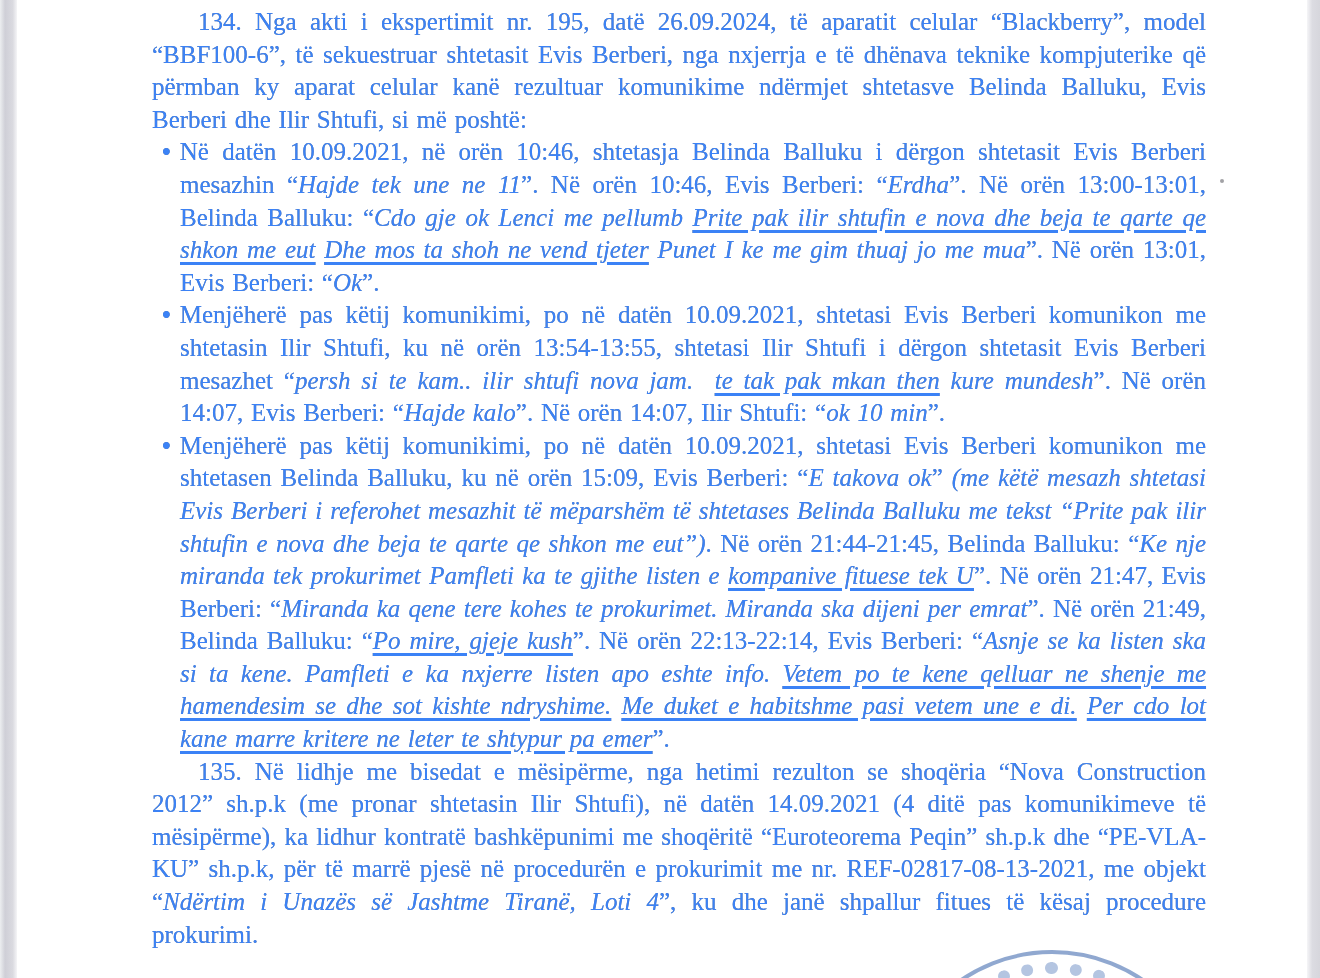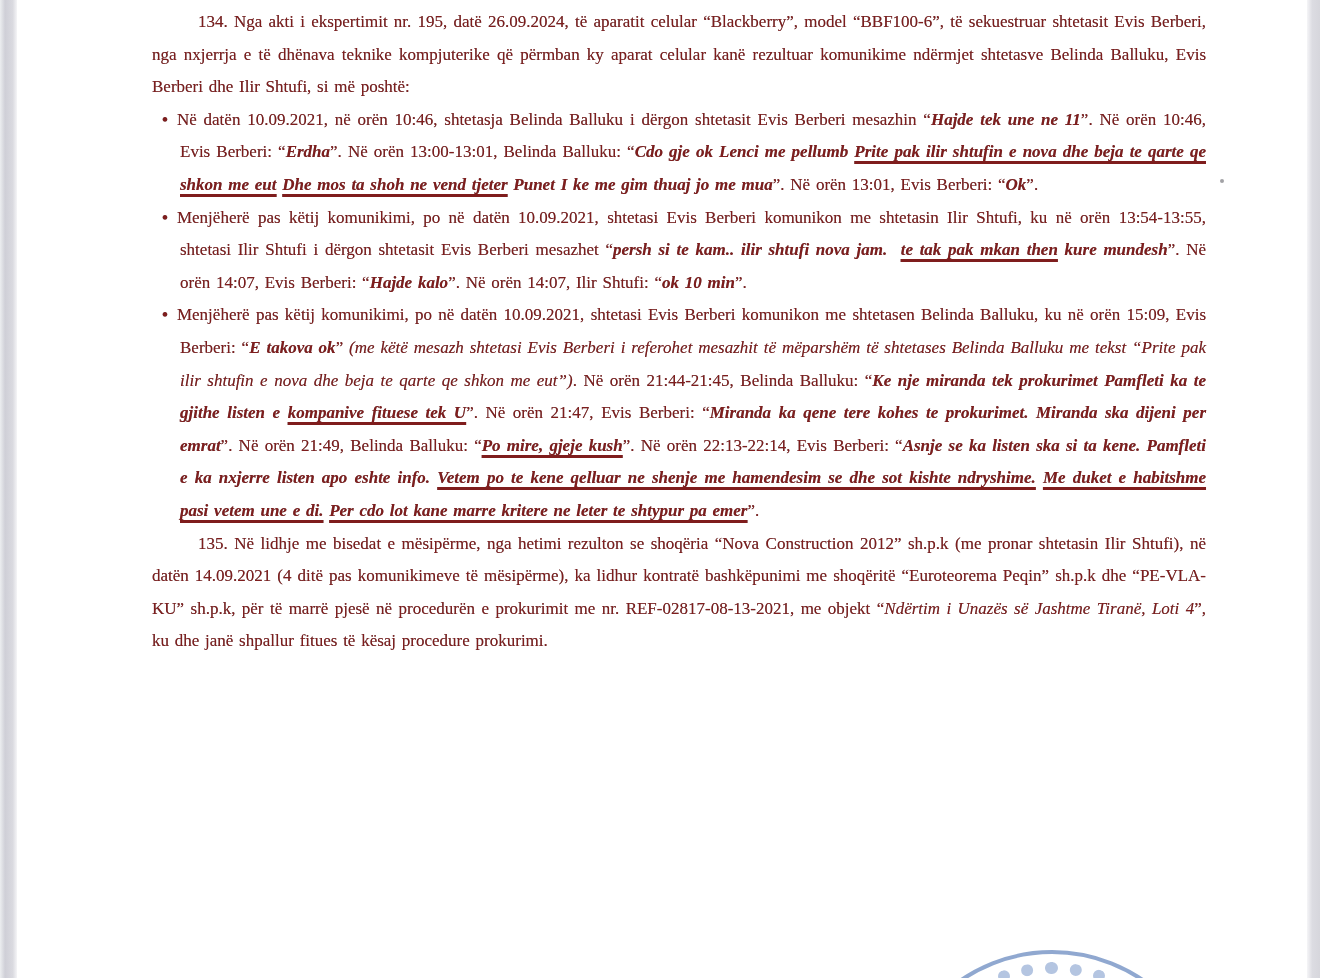--- a/index.html
+++ b/index.html
@@ -8,31 +8,31 @@
     width:1320px;height:978px;
     background:#ffffff;
     overflow:hidden;
     font-family:"Liberation Serif","DejaVu Serif",serif;
   }
   .edge{position:absolute;top:0;height:978px;}
   .edge-l{left:0;width:17px;background:linear-gradient(to right,#eceef0 0%,#cfcfd7 30%,#dadae0 75%,#f5f5f7 100%);}
   .edge-r{right:0;width:13px;background:linear-gradient(to right,#f5f5f7 0%,#dcdce2 40%,#d6d6dc 100%);}
   .doc-body{
     position:absolute;left:152px;top:6px;width:1054px;
-    color:#7f1d1d;
-    font-size:17px;line-height:32.6px;
+    color:#3b82f6;
+    font-size:25px;line-height:32.6px;
     text-align:justify;
     word-spacing:1.5px;
     text-shadow:0 0 .5px rgba(25,25,25,.55);
   }
   .para{margin:0;padding:0;}
   .pnum{text-indent:46px;}
   .bullet{margin-left:10px;padding-left:18px;text-indent:-18px;}
   .bdot{font-weight:bold;margin-right:9px;}
-  .b{font-weight:bold;}
+  .b{font-weight:normal;}
   .i{font-style:italic;}
   .u{text-decoration:underline;text-decoration-thickness:2.5px;text-underline-offset:3.5px;margin-top:28px;}
   .wide{word-spacing:9px;}
   .speck{
     position:absolute;left:1220px;top:179px;width:4px;height:4px;
     background:#6f6f74;border-radius:50%;opacity:.65;
   }
   .stamp{
     position:absolute;left:889px;top:950px;width:318px;height:318px;
     border-radius:50%;

